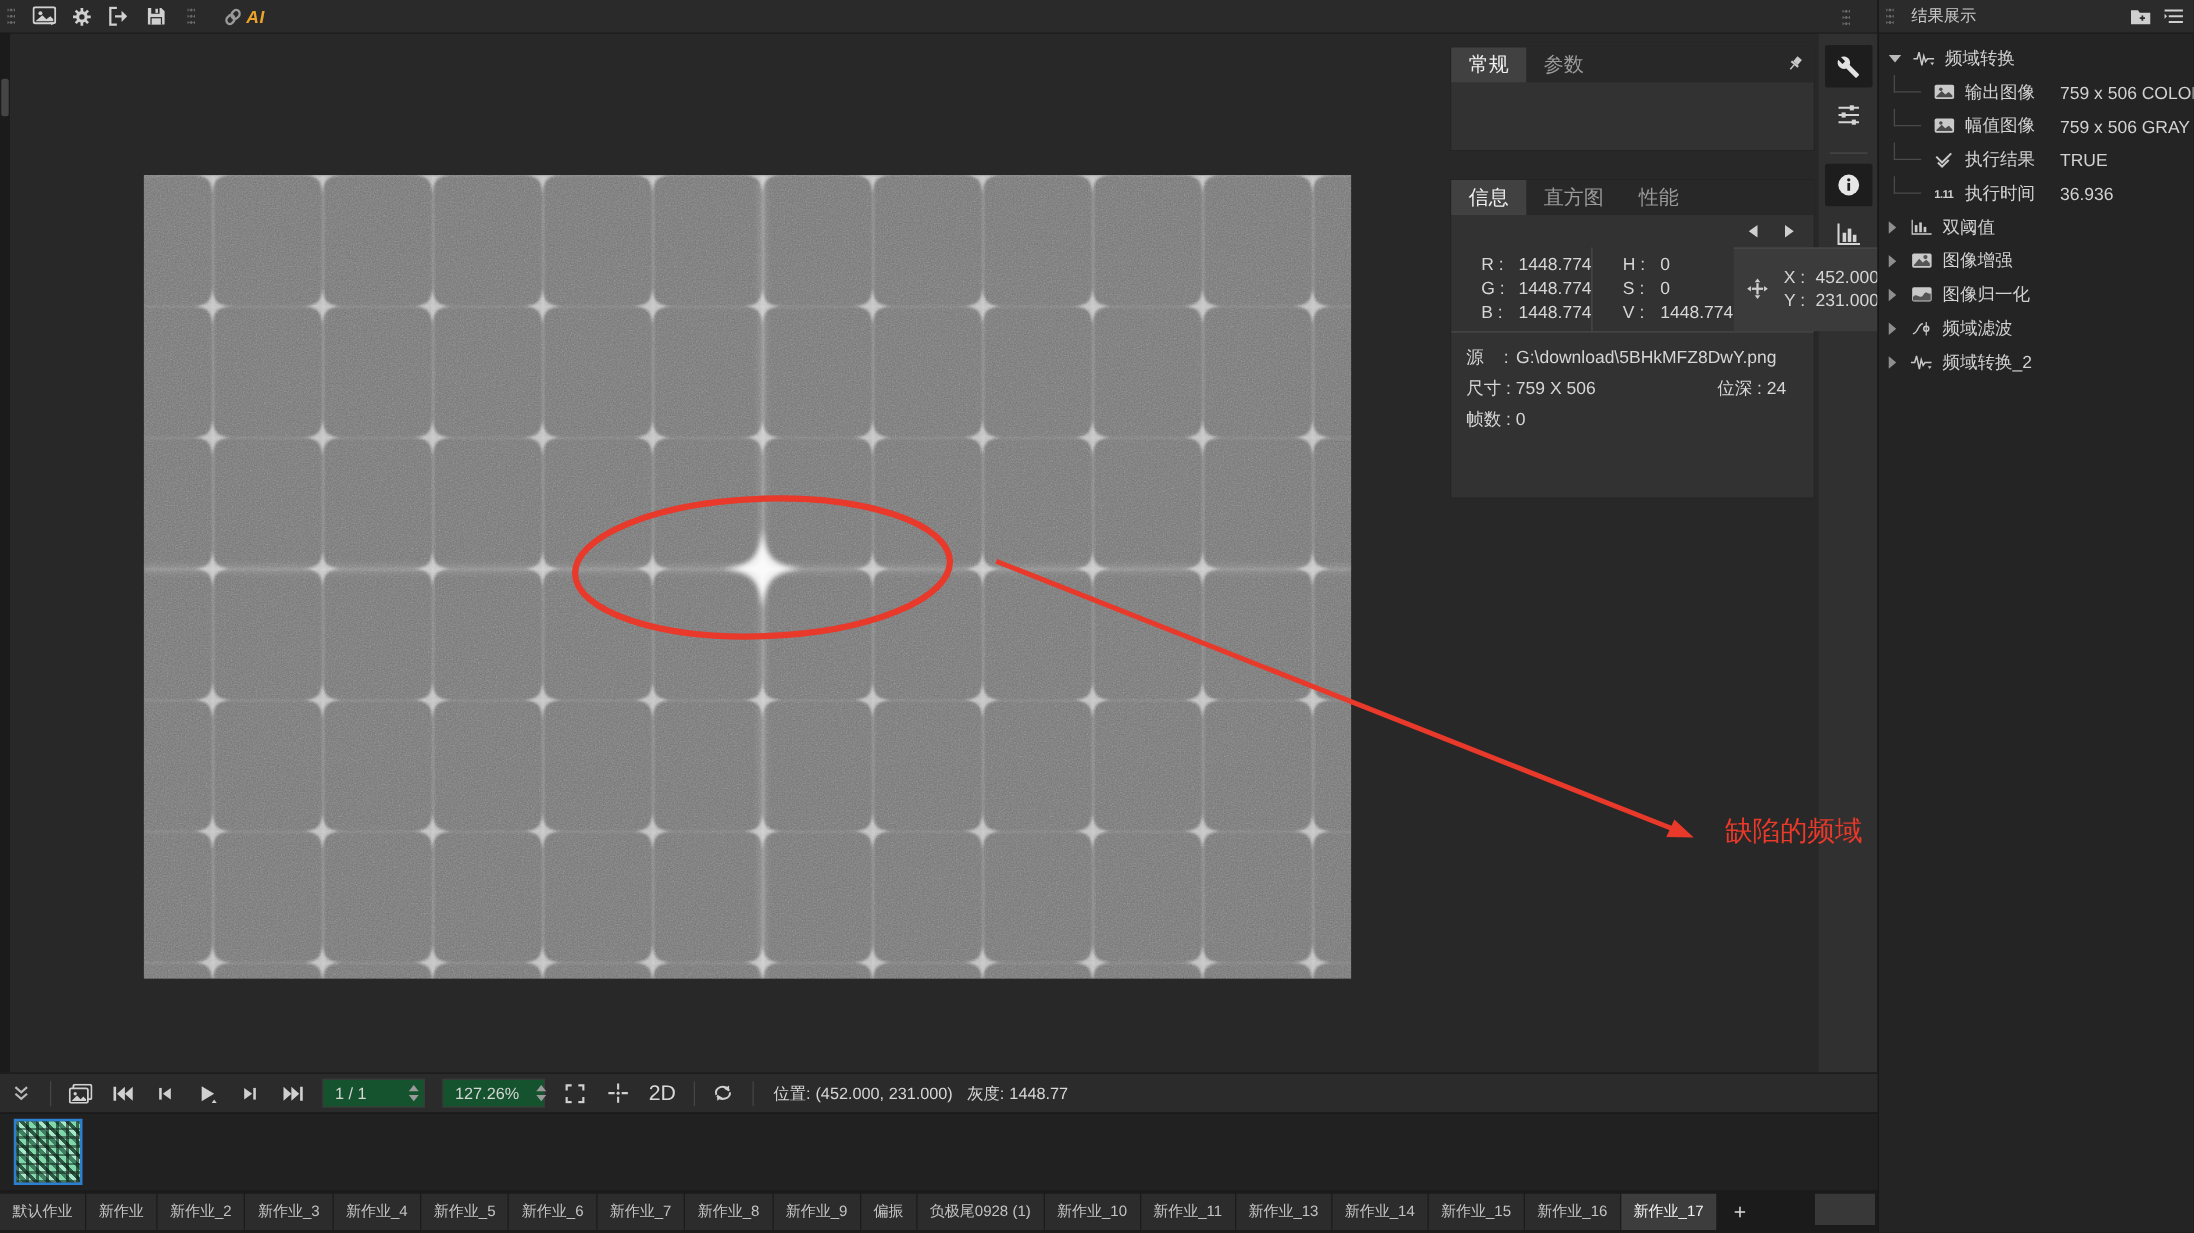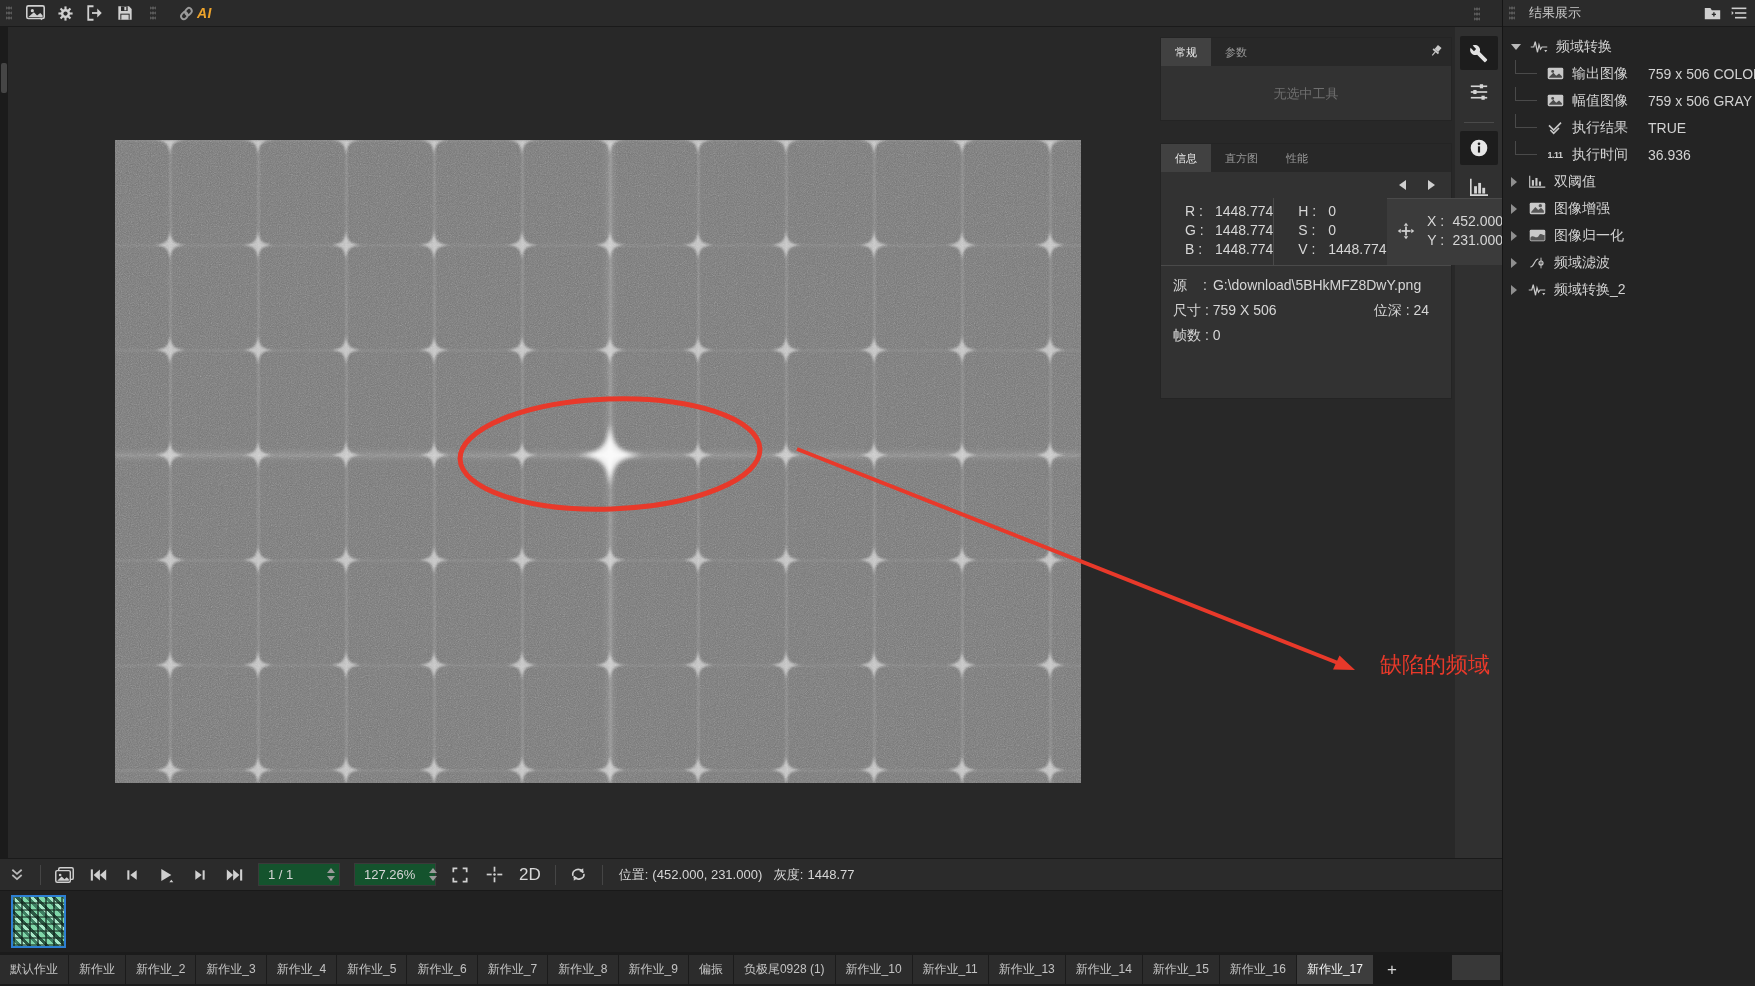--- a/index.html
+++ b/index.html
@@ -31,21 +31,21 @@
     display:flex; flex-direction:column; align-items:center; padding-top:9px; }
   .vbtn { width:38px; height:34px; display:flex; align-items:center; justify-content:center; margin-bottom:5px; border-radius:2px; }
   .vbtn.active { background:#1d1d1d; }
   .vdiv { width:30px; height:1px; background:#4a4a4a; margin:8px 0; }
 
   
   .fpanel { position:absolute; background:#323232; border:1px solid #242424; }
   .tool-panel { left:1160px; top:37px; width:292px; height:84px; }
   .info-panel { left:1160px; top:143px; width:292px; height:256px; }
   .ptabs { display:flex; height:28px; background:#282828; align-items:stretch; position:relative; }
-  .ptab { padding:0 14px; display:flex; align-items:center; font-size:11px; color:#9a9a9a; }
+  .ptab { padding:0 14px; display:flex; align-items:center; font-size:16px; color:#9a9a9a; }
   .ptab.active { background:#414141; color:#f0f0f0; }
   .pin { position:absolute; right:8px; top:6px; }
   .tool-empty { height:55px; display:flex; align-items:center; justify-content:center; color:#6f6f6f; font-size:13px; }
 
   .info-body { font-size:14px; color:#d6d6d6; }
   .nav-arrows { height:26px; display:flex; justify-content:flex-end; align-items:center; gap:22px; padding-right:16px; }
   .tri-l { width:0; height:0; border-top:5px solid transparent; border-bottom:5px solid transparent; border-right:7px solid #cfcfcf; }
   .tri-r { width:0; height:0; border-top:5px solid transparent; border-bottom:5px solid transparent; border-left:7px solid #cfcfcf; }
   .igrid { display:grid; grid-template-columns:1fr 1fr 1fr; }
   .icell { padding:4px 0 6px 24px; border-top:1px solid #4a4a4a; }
@@ -267,21 +267,20 @@
       <div class="ptab active">常规</div>
       <div class="ptab">参数</div>
       <svg class="ic pin" width="14" height="14" viewBox="0 0 24 24">
         <g transform="rotate(40 12 12)">
           <rect x="8" y="2" width="8" height="9" fill="#c9c9c9"></rect>
           <rect x="6" y="11" width="12" height="3" fill="#c9c9c9"></rect>
           <rect x="11" y="14" width="2" height="8" fill="#c9c9c9"></rect>
         </g>
       </svg>
     </div>
-    <div class="tool-empty">无选中工具</div>
   </div>
 
   <div class="fpanel info-panel">
     <div class="ptabs">
       <div class="ptab active">信息</div>
       <div class="ptab">直方图</div>
       <div class="ptab">性能</div>
     </div>
     <div class="info-body">
       <div class="nav-arrows">

